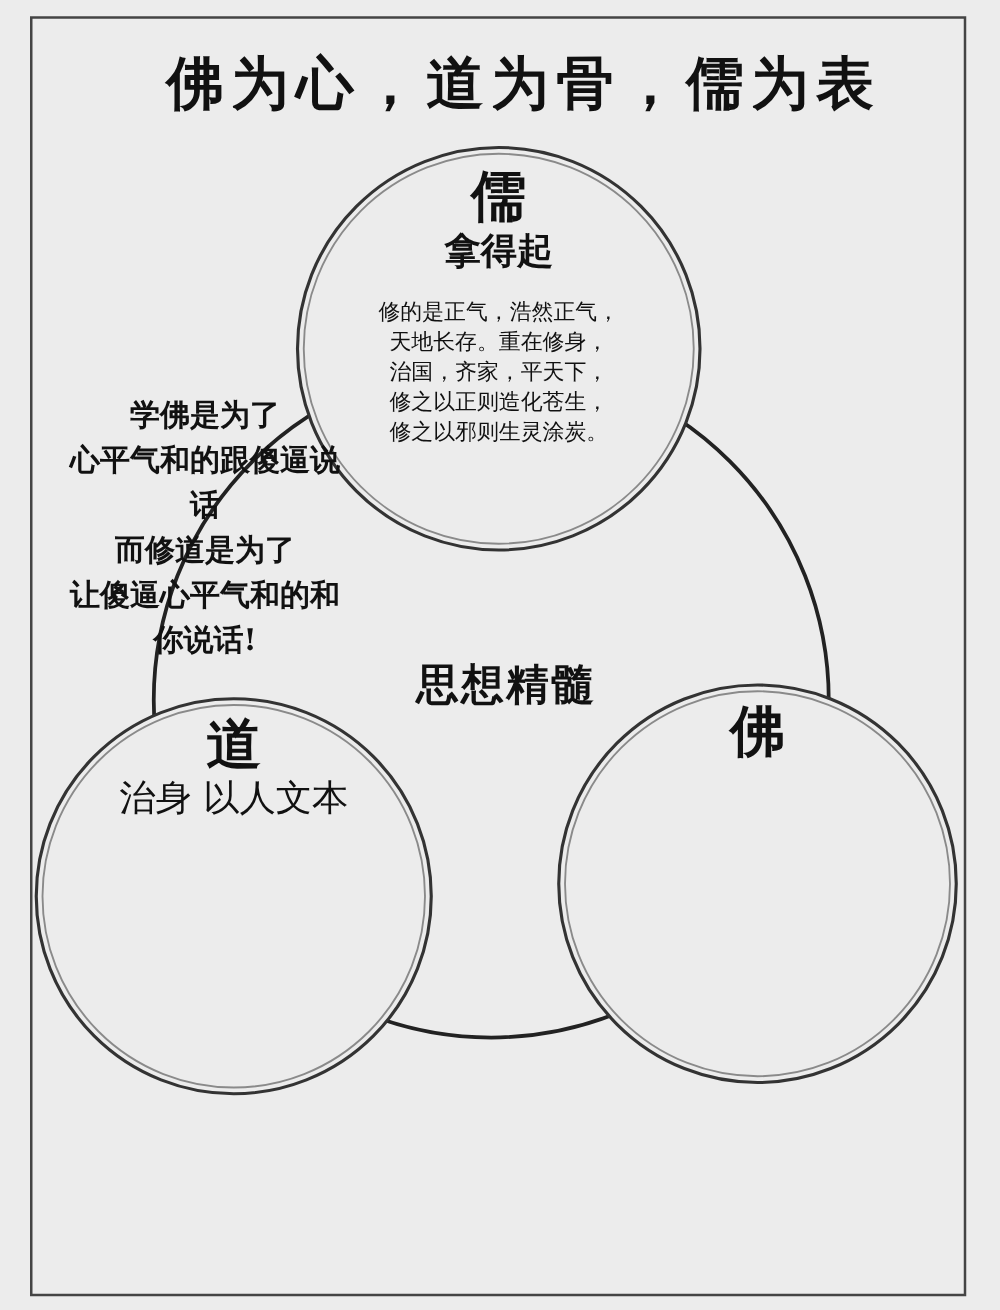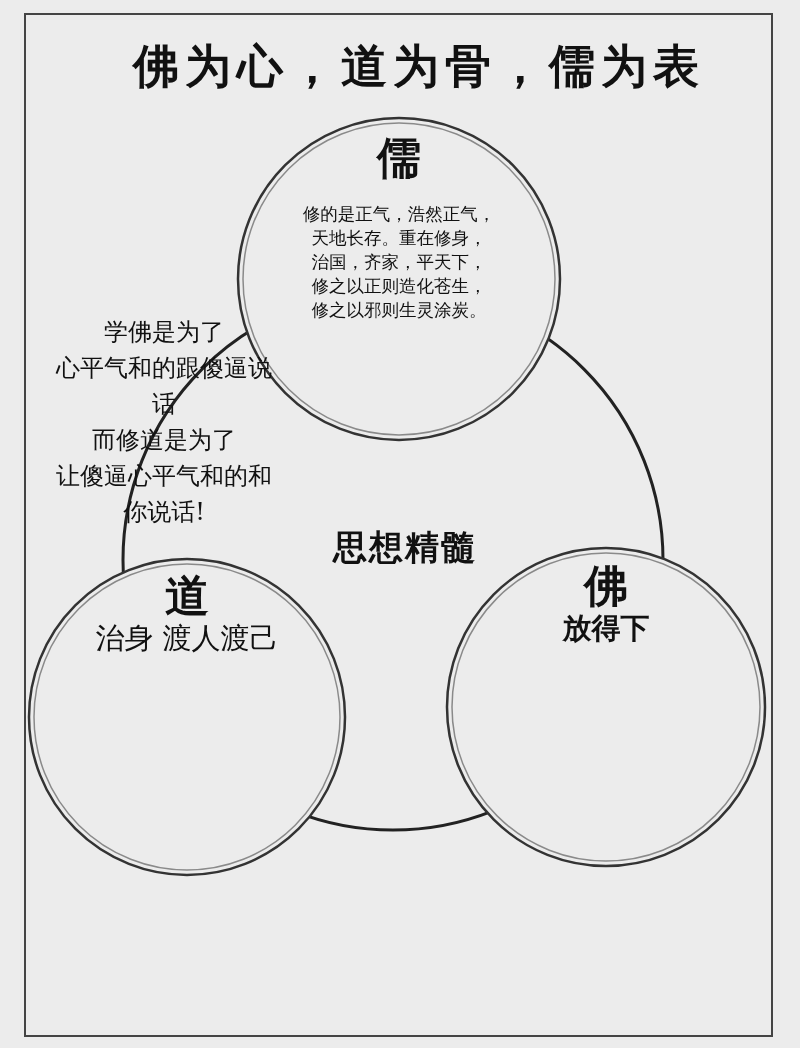--- a/index.html
+++ b/index.html
@@ -12,21 +12,21 @@
   svg.diagram { position:absolute; left:0; top:0; }
   .circle-text { position:absolute; text-align:center; }
   .circle-text .name { font-size:44px; font-weight:bold; line-height:48px; }
   .circle-text .role { font-size:29px; line-height:36px; }
   .circle-text .motto { font-size:29px; font-weight:bold; line-height:36px; }
   .circle-text .desc { font-size:17.5px; line-height:24px; margin-top:20px; white-space:pre-line; }
   .center-label { position:absolute; left:300px; width:210px; top:497px; text-align:center;
                   font-size:34px; font-weight:bold; letter-spacing:2px;margin-top:28px; }
   .side-note { position:absolute; left:24px; width:280px; top:314px; text-align:center;
                font-family: "DejaVu Serif", "Liberation Serif", serif;
-               font-size:24px; font-weight:normal; line-height:36px; white-space:pre-line; }
+               font-size:24px; font-weight:bold; line-height:36px; white-space:pre-line; }
 </style>
 </head>
 <body>
 
 <div class="frame"></div>
 
 <div class="title">佛为心，道为骨，儒为表</div>
 
 <svg class="diagram" width="800" height="1048" viewBox="0 0 800 1048">
 
@@ -43,35 +43,35 @@
   </g>
 
   <g>
     <circle cx="606" cy="707" r="159" fill="#ececec" stroke="#333" stroke-width="2.5"></circle>
     <circle cx="606" cy="707" r="154" fill="none" stroke="#8a8a8a" stroke-width="1.5"></circle>
   </g>
 </svg>
 
 <div class="circle-text" style="left:249px; width:300px; top:134px;">
   <div class="name">儒</div>
+  <div class="motto">拿得起</div>
   <div class="desc">修的是正气，浩然正气，
 天地长存。重在修身，
 治国，齐家，平天下，
 修之以正则造化苍生，
 修之以邪则生灵涂炭。</div>
 </div>
 
 <div class="circle-text" style="left:37px; width:300px; top:572px;">
   <div class="name">道</div>
-  <div class="role">治身  渡人渡己</div>
+  <div class="role">治身  以人文本</div>
 </div>
 
 <div class="circle-text" style="left:456px; width:300px; top:562px;">
   <div class="name">佛</div>
-  <div class="motto">放得下</div>
 </div>
 
 <div class="center-label">思想精髓</div>
 
 <div class="side-note">学佛是为了
 心平气和的跟傻逼说
 话
 而修道是为了
 让傻逼心平气和的和
 你说话!</div>

